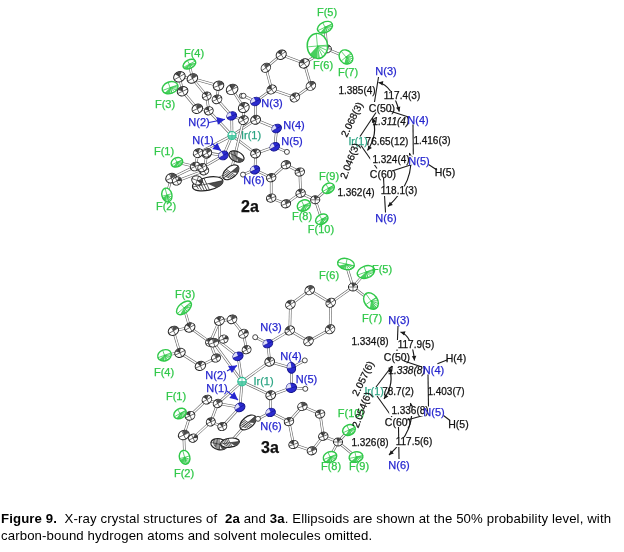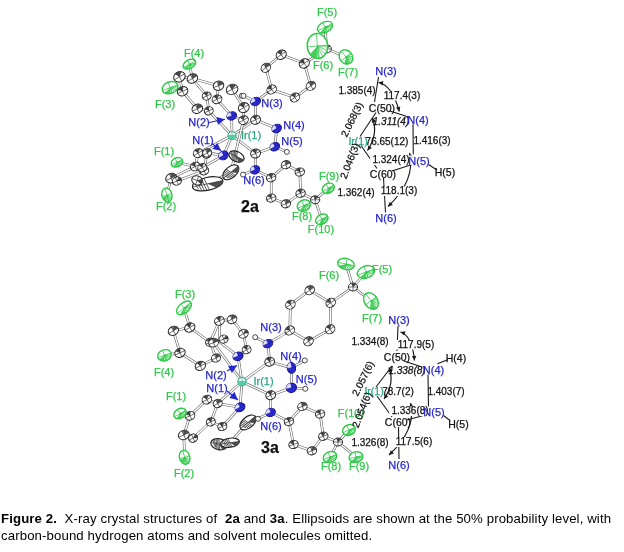--- a/index.html
+++ b/index.html
@@ -1164,12 +1164,12 @@
 <rect x="389.2" y="406.5" width="41.6" height="9.5" fill="#fff"></rect>
 <text x="410" y="414" fill="#111" stroke="#111" stroke-width="0.25" text-anchor="middle" style="font-family:&quot;Liberation Sans&quot;,sans-serif;font-size:10px;font-weight:normal;">1.336(8)</text>
 <text x="434" y="415.5" fill="#2626cf" stroke="#2626cf" stroke-width="0.25" text-anchor="middle" style="font-family:&quot;Liberation Sans&quot;,sans-serif;font-size:11px;font-weight:normal;">N(5)</text>
 <text x="458.5" y="427.5" fill="#111" stroke="#111" stroke-width="0.25" text-anchor="middle" style="font-family:&quot;Liberation Sans&quot;,sans-serif;font-size:10.5px;font-weight:normal;">H(5)</text>
 <text x="398" y="426" fill="#111" stroke="#111" stroke-width="0.25" text-anchor="middle" style="font-family:&quot;Liberation Sans&quot;,sans-serif;font-size:10.5px;font-weight:normal;">C(60)</text>
 <text x="370" y="446" fill="#111" stroke="#111" stroke-width="0.25" text-anchor="middle" style="font-family:&quot;Liberation Sans&quot;,sans-serif;font-size:10px;font-weight:normal;">1.326(8)</text>
 <rect x="393.2" y="437.5" width="41.6" height="9.5" fill="#fff"></rect>
 <text x="414" y="445" fill="#111" stroke="#111" stroke-width="0.25" text-anchor="middle" style="font-family:&quot;Liberation Sans&quot;,sans-serif;font-size:10px;font-weight:normal;">117.5(6)</text>
 <text x="399" y="469" fill="#2626cf" stroke="#2626cf" stroke-width="0.25" text-anchor="middle" style="font-family:&quot;Liberation Sans&quot;,sans-serif;font-size:11px;font-weight:normal;">N(6)</text>
 </svg>
-<div style="position:absolute;left:1px;top:511px;width:640px;font-family:&quot;Liberation Sans&quot;,sans-serif;font-size:13.2px;color:#000;line-height:16.8px;letter-spacing:0.12px;"><b>Figure 2.</b>&nbsp; X-ray crystal structures of &nbsp;<b>2a</b> and <b>3a</b>. Ellipsoids are shown at the 50% probability level, with<br>carbon-bound hydrogen atoms and solvent molecules omitted.</div>
+<div style="position:absolute;left:1px;top:511px;width:640px;font-family:&quot;Liberation Sans&quot;,sans-serif;font-size:13.2px;color:#000;line-height:16.8px;letter-spacing:0.12px;"><b>Figure 9.</b>&nbsp; X-ray crystal structures of &nbsp;<b>2a</b> and <b>3a</b>. Ellipsoids are shown at the 50% probability level, with<br>carbon-bound hydrogen atoms and solvent molecules omitted.</div>
 </body></html>

